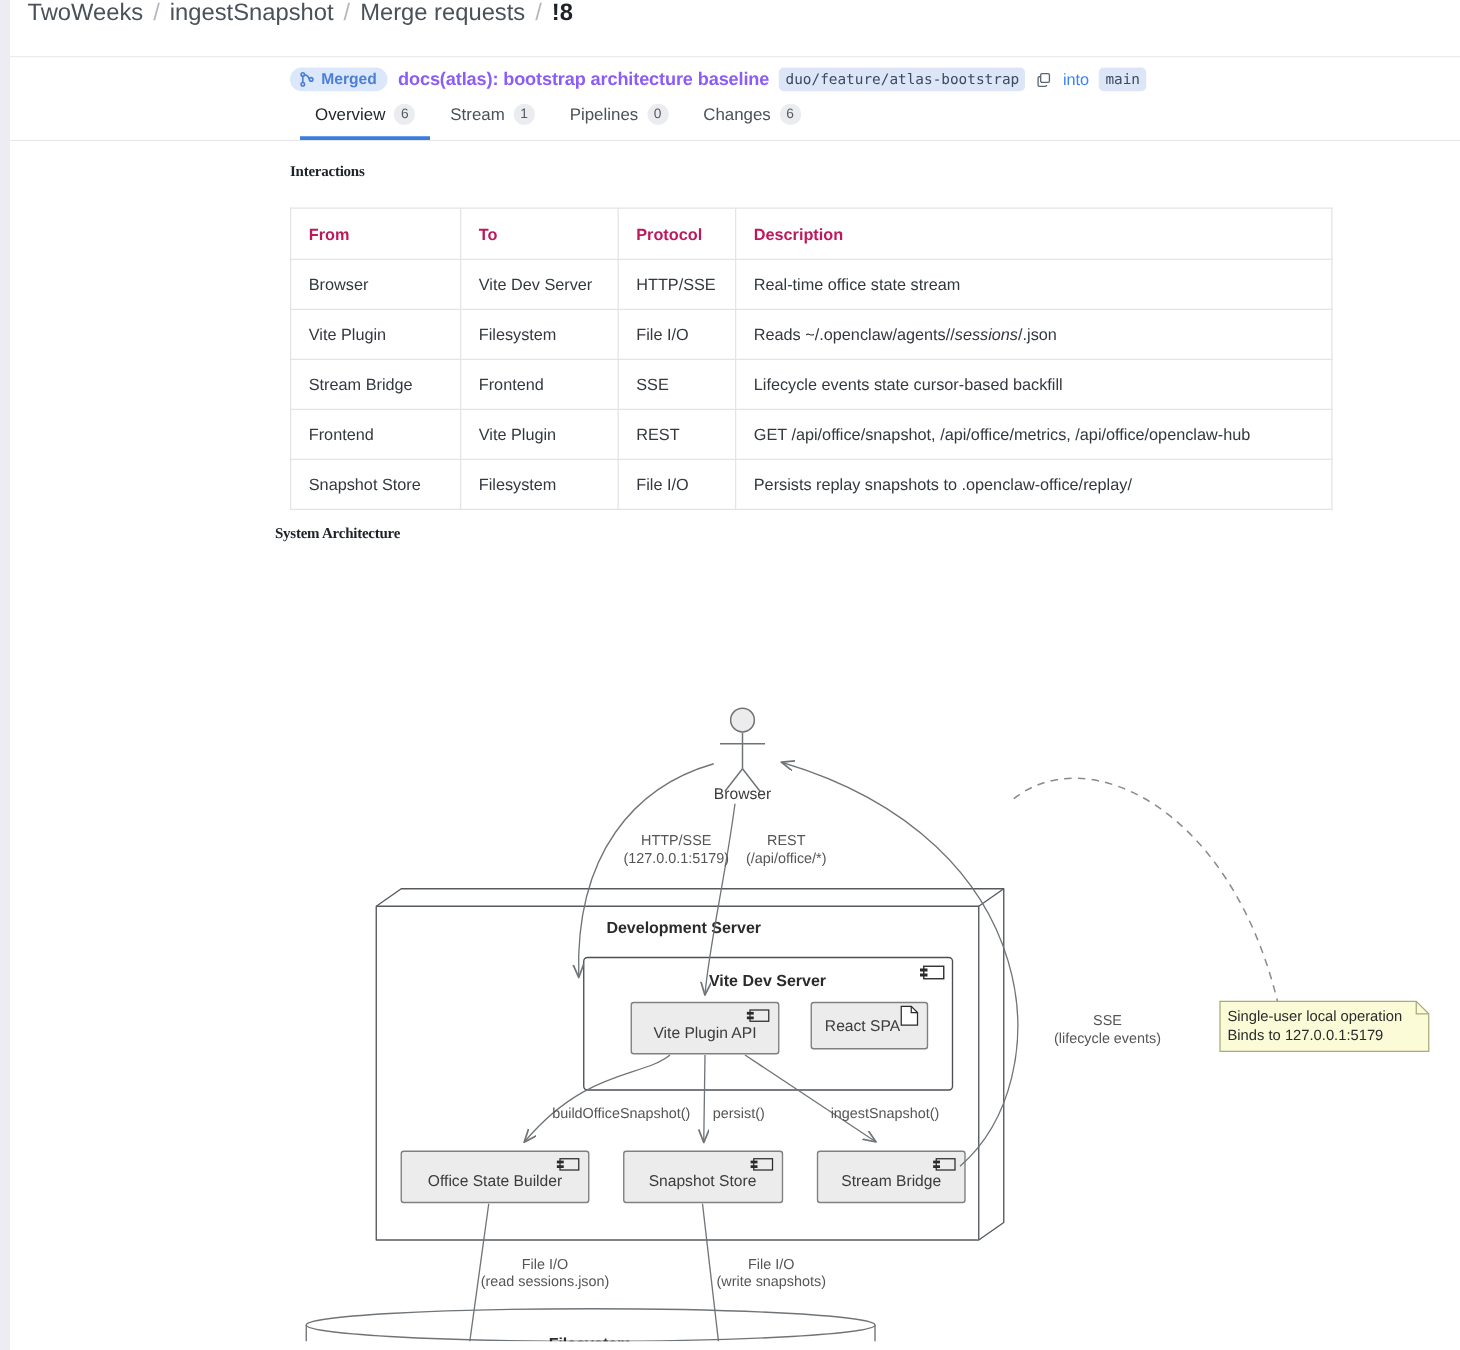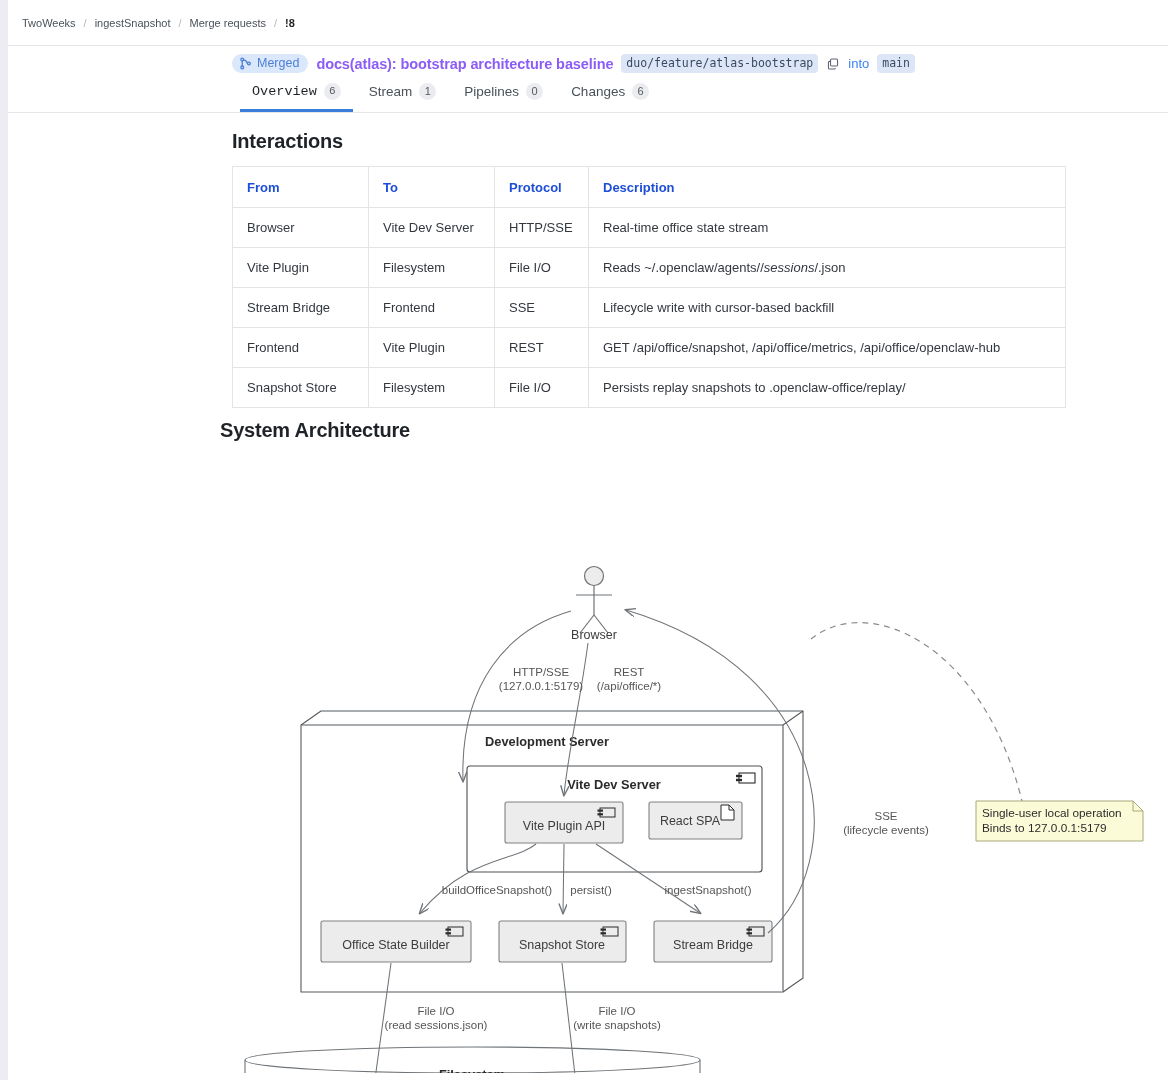--- a/index.html
+++ b/index.html
@@ -12,82 +12,82 @@
   }
   .page{position:relative;width:1168px;height:1080px;background:#fff;}
 
   
   .rail{position:absolute;left:0;top:0;width:8px;height:1080px;background:#ececf2;}
 
   
   .breadcrumb{
     position:absolute;left:8px;top:0;width:1160px;height:46px;
     background:#fff;border-bottom:1px solid #e6e6ea;
-    display:flex;align-items:center;padding-left:14px;box-sizing:border-box;
-    font-size:11px;color:#4a5159;
+    display:flex;padding-left:14px;box-sizing:border-box;
+    font-size:19px;color:#4a5159;
   }
   .crumb{color:#4a5159;}
   .crumb.last{color:#1f2328;}
   .crumb.last b{font-weight:700;}
   .crumb-sep{color:#b5b9bf;margin:0 8px;}
 
   
   .mrhead{
     position:absolute;left:8px;top:46px;width:1160px;height:67px;
     background:#fff;border-bottom:1px solid #e6e6ea;box-sizing:border-box;
   }
   .mrtitlerow{position:absolute;left:224px;top:8px;display:flex;align-items:center;gap:8px;}
   .badge-merged{
     display:inline-flex;align-items:center;gap:5px;
     background:#dbe7fa;color:#4c7fd6;border-radius:11px;
-    padding:3px 9px 3px 7px;font-size:12.5px;font-weight:400;line-height:1;
+    padding:3px 9px 3px 7px;font-size:12.5px;font-weight:700;line-height:1;
   }
   .badge-merged svg{display:block;}
   .mr-title{font-size:14.5px;font-weight:700;color:#8b5cf6;letter-spacing:-.1px;}
   .chip-branch{
     background:#dce6f7;color:#3a4a63;border-radius:4px;
     font-family:"DejaVu Sans Mono","Liberation Mono",monospace;
     font-size:11.5px;padding:3px 5px;line-height:1.15;
   }
   .copy-ic{color:#5c6470;display:inline-flex;align-items:center;}
   .into{font-size:13px;color:#3b82f6;}
 
   
   .tabs{position:absolute;left:232px;top:31px;display:flex;gap:4px;}
   .tab{
     display:flex;align-items:center;gap:7px;
     padding:6px 12px 9px 12px;font-size:13.5px;color:#4a5159;cursor:pointer;
     border-bottom:3px solid transparent;
   }
-  .tab.active{color:#1f2328;font-weight:400;border-bottom-color:#3b7ddd;font-family:Liberation Mono, monospace;}
+  .tab.active{color:#1f2328;font-weight:400;border-bottom-color:#3b7ddd;}
   .tabcount{
     background:#ebecef;color:#55595f;border-radius:9px;
     font-size:11px;min-width:17px;height:17px;line-height:17px;text-align:center;
     padding:0 4px;box-sizing:border-box;
   }
 
   
   .content{position:absolute;left:8px;top:113px;width:1160px;height:967px;background:#fff;}
   h2.sec{
-    position:absolute;margin:0;font-size:20px;font-weight:700;color:#1f2328;letter-spacing:-.2px;
+    position:absolute;margin:0;font-size:12px;font-weight:700;color:#1f2328;letter-spacing:-.2px;font-family:Liberation Serif, serif;
   }
   #h-interactions{left:224px;top:17px;}
   #h-arch{left:212px;top:306px;}
 
   
   table.inter{
     position:absolute;left:224px;top:53px;width:834px;
     border-collapse:collapse;background:#fff;
     font-size:13px;color:#33383f;
   }
   table.inter th,table.inter td{
     border:1px solid #e3e4e8;
     text-align:left;padding:11px 14px;vertical-align:middle;
   }
-  table.inter th{font-weight:700;color:#1d4ed8;font-size:13px;height:18px;}
+  table.inter th{font-weight:700;color:#be185d;font-size:13px;height:18px;}
   table.inter td{height:17px;}
   table.inter col.c1{width:136px;}
   table.inter col.c2{width:126px;}
   table.inter col.c3{width:94px;}
   table.inter em{font-style:italic;}
 
   
   .diagram{position:absolute;left:0;top:330px;width:1160px;height:630px;}
   .diagram svg{display:block;}
 </style>
@@ -183,21 +183,21 @@
         <tr>
           <td>Vite Plugin</td>
           <td>Filesystem</td>
           <td>File I/O</td>
           <td><span>Reads ~/.openclaw/agents//</span><em>sessions</em><span>/.json</span></td>
         </tr>
         <tr>
           <td>Stream Bridge</td>
           <td>Frontend</td>
           <td>SSE</td>
-          <td>Lifecycle write with cursor-based backfill</td>
+          <td>Lifecycle events state cursor-based backfill</td>
         </tr>
         <tr>
           <td>Frontend</td>
           <td>Vite Plugin</td>
           <td>REST</td>
           <td>GET /api/office/snapshot, /api/office/metrics, /api/office/openclaw-hub</td>
         </tr>
         <tr>
           <td>Snapshot Store</td>
           <td>Filesystem</td>

